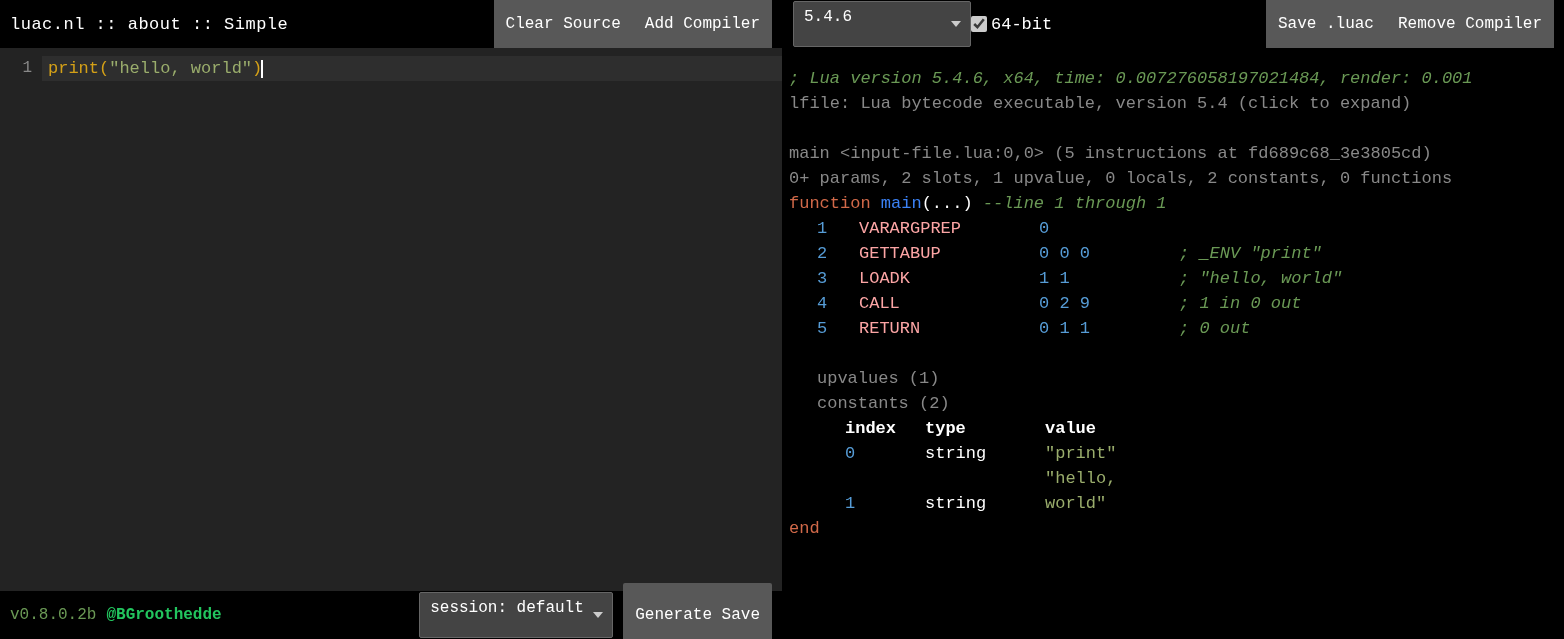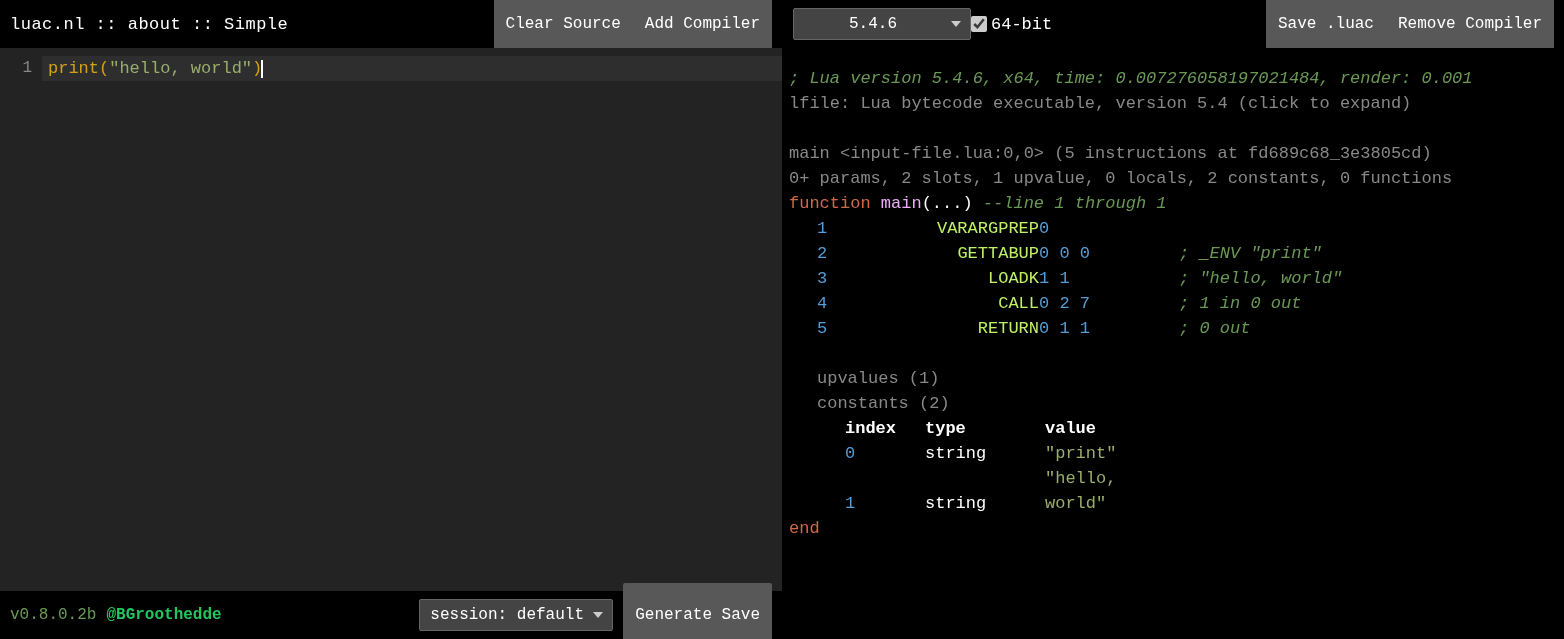--- a/index.html
+++ b/index.html
@@ -33,28 +33,27 @@
   padding: 23px 12px;
   font-size: 16px;
   font-family: inherit;
   cursor: pointer;
   border-radius: 2px;
 }
 .select {
   background: #444;
   color: #fff;
   border: 1px solid #666;
-  padding: 6px 28px 6px 10px;
+  padding: 6px 28px 20px 10px;
   font-size: 16px;
   font-family: inherit;
   cursor: pointer;
   border-radius: 2px;
   appearance: none;
   position: relative;
-  text-align: center;
 }
 .select-wrap { position: relative; display: inline-block; }
 .select-wrap::after {
   content: '';
   position: absolute;
   right: 10px;
   top: 50%;
   width: 0; height: 0;
   border-left: 5px solid transparent;
   border-right: 5px solid transparent;
@@ -111,23 +110,23 @@
   flex: 1;
   background: #000;
   padding: 18px 10px 10px 6px;
   font-size: 17px;
   line-height: 25px;
   overflow: auto;
 }
 .c-comment { color: #6a9955; font-style: italic; }
 .c-gray { color: #888; }
 .c-keyword { color: #d16949; }
-.c-name { color: #f0abfc; }
+.c-name { color: #3b82f6; }
 .c-lineno { color: #569cd6; padding-left: 28px; display: inline-block; width: 70px; }
-.c-op { color: #bef264; display: inline-block; width: 180px; text-align: right; }
+.c-op { color: #fca5a5; display: inline-block; width: 180px; }
 .c-args { color: #569cd6; display: inline-block; width: 140px; }
 .c-white { color: #fff; }
 .c-blue { color: #569cd6; }
 .c-orange { color: #d16949; }
 .c-str { color: #9aad6c; }
 .tbl-hdr { color: #fff; font-weight: bold; }
 .tbl { padding-left: 56px; }
 .tbl-row span { display: inline-block; }
 .col-a { width: 80px; }
 .col-b { width: 120px; }
@@ -190,21 +189,21 @@
     <div class="c-gray">0+ params, 2 slots, 1 upvalue, 0 locals, 2 constants, 0 functions</div>
     <div>
       <span class="c-keyword">function</span>
       <span class="c-name">main</span><span class="c-white">(...)</span>
       <span class="c-comment">--line 1 through 1</span>
     </div>
     <div id="instr-list">
         <div><span class="c-lineno">1</span><span class="c-op">VARARGPREP</span><span class="c-args">0</span><span class="c-comment"></span></div>
         <div><span class="c-lineno">2</span><span class="c-op">GETTABUP</span><span class="c-args">0 0 0</span><span class="c-comment">; _ENV "print"</span></div>
         <div><span class="c-lineno">3</span><span class="c-op">LOADK</span><span class="c-args">1 1</span><span class="c-comment">; "hello, world"</span></div>
-        <div><span class="c-lineno">4</span><span class="c-op">CALL</span><span class="c-args">0 2 7</span><span class="c-comment">; 1 in 0 out</span></div>
+        <div><span class="c-lineno">4</span><span class="c-op">CALL</span><span class="c-args">0 2 9</span><span class="c-comment">; 1 in 0 out</span></div>
         <div><span class="c-lineno">5</span><span class="c-op">RETURN</span><span class="c-args">0 1 1</span><span class="c-comment">; 0 out</span></div>
       </div>
     <div style="height:25px"></div>
     <div class="sub-hdr">upvalues (1)</div>
     <div class="sub-hdr">constants (2)</div>
     <div class="tbl">
       <div class="tbl-row tbl-hdr">
         <span class="col-a">index</span><span class="col-b">type</span><span class="col-c">value</span>
       </div>
       <div id="const-rows">

